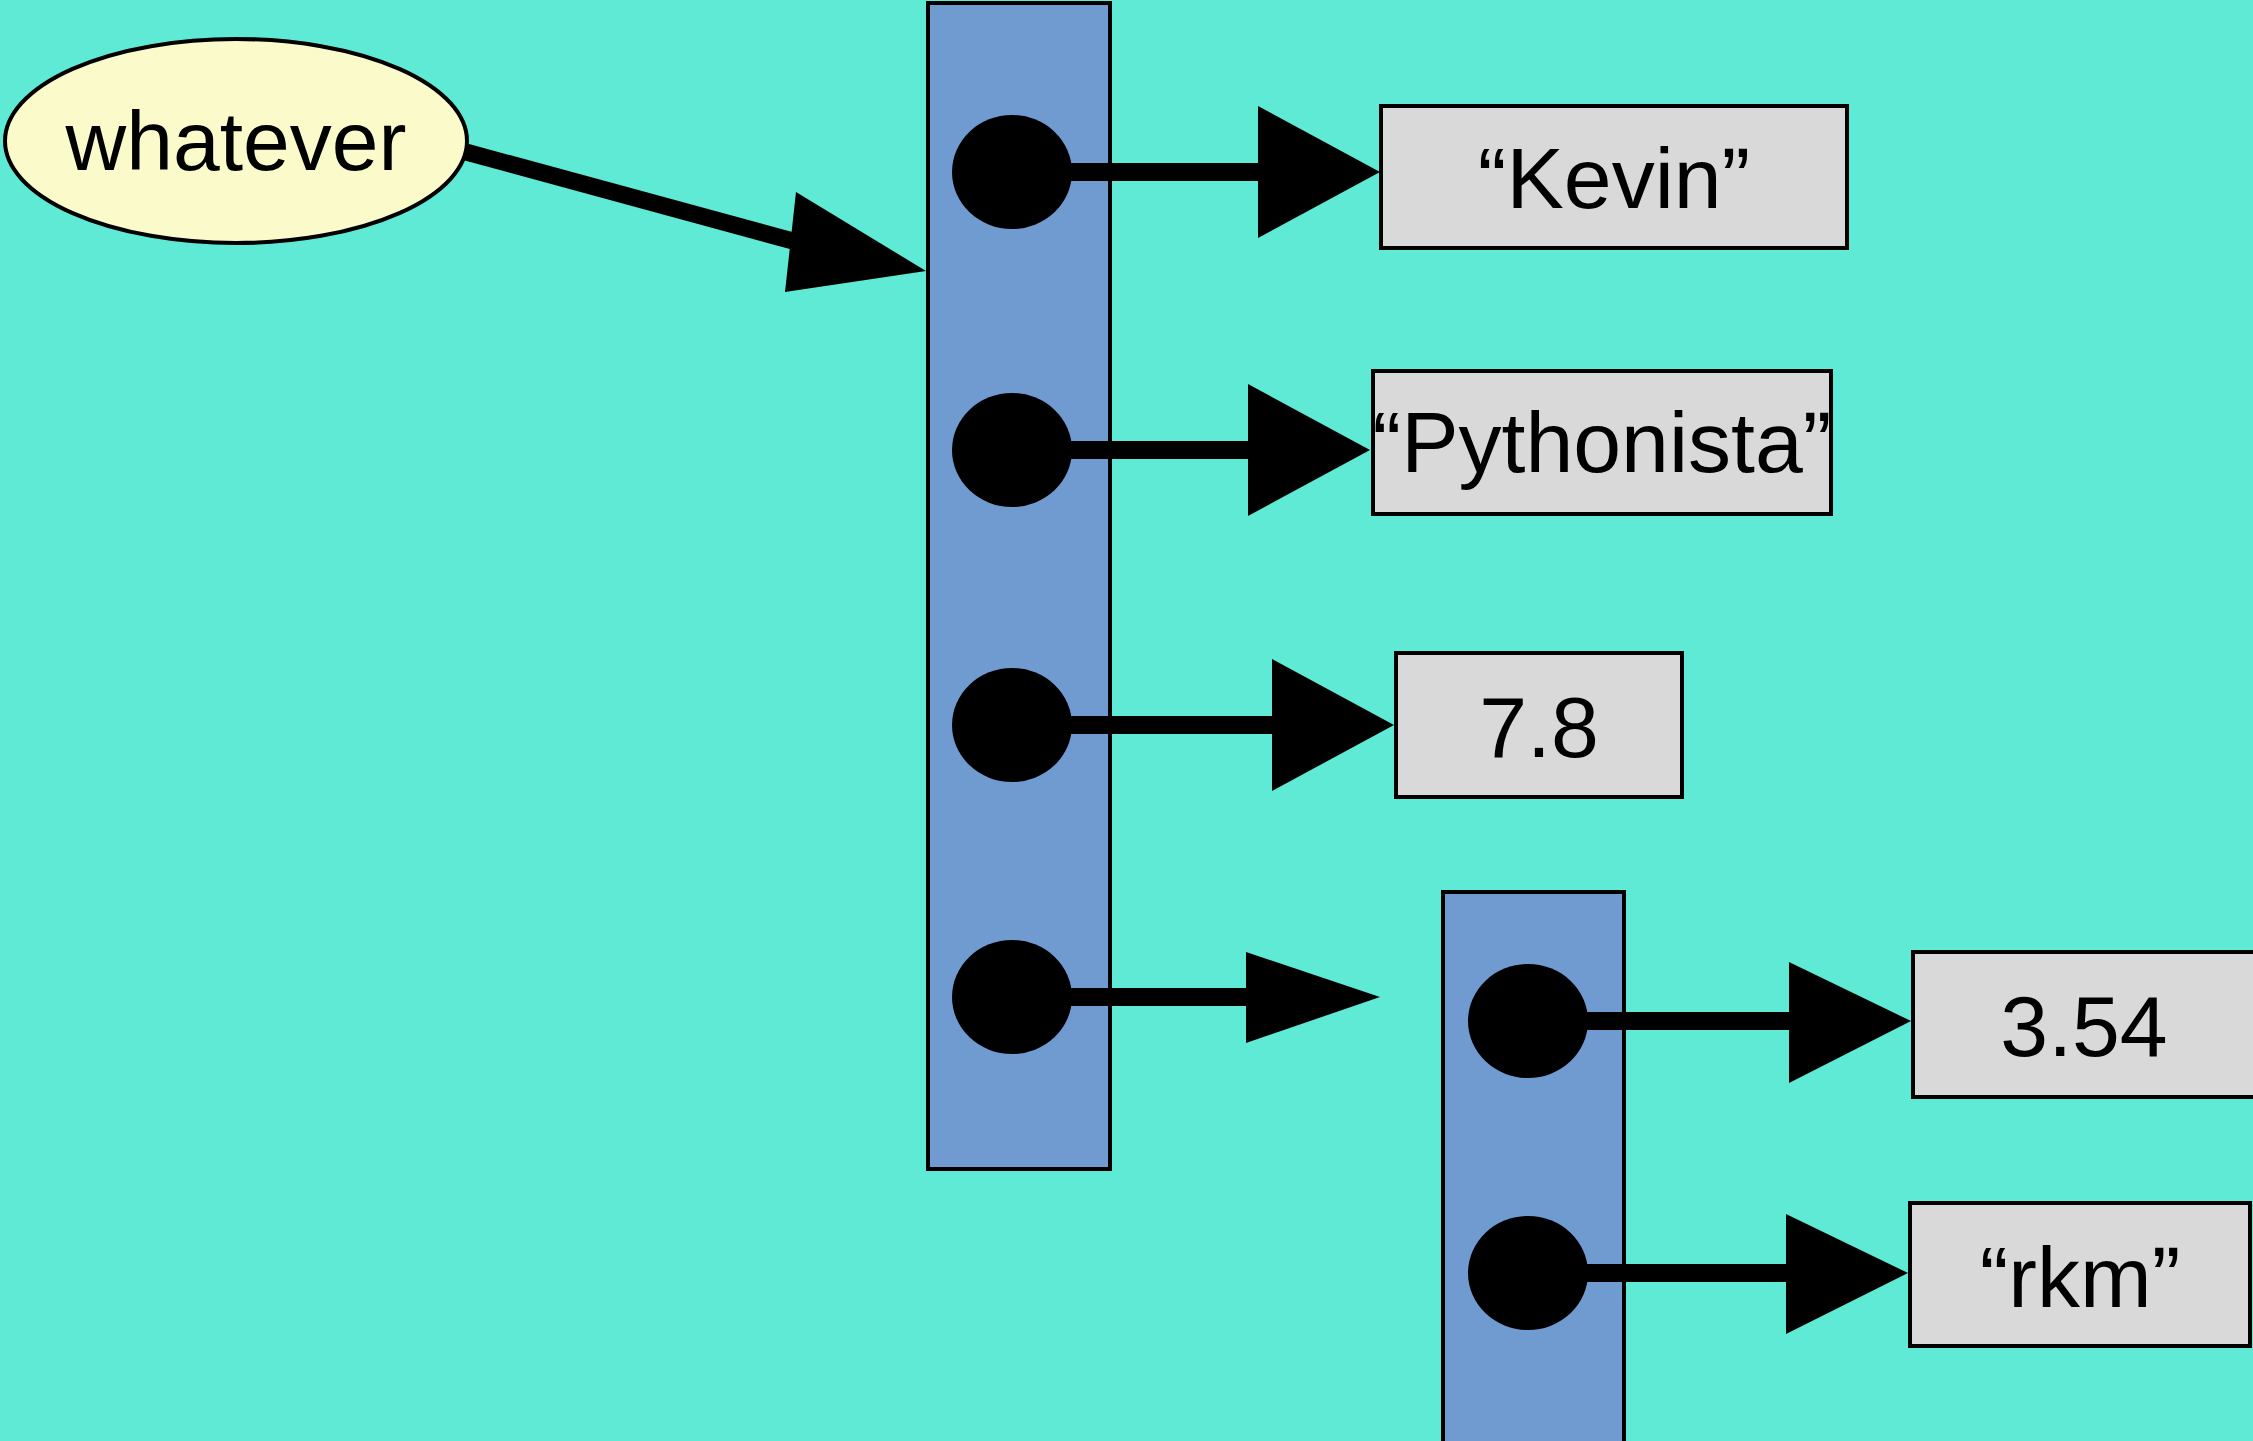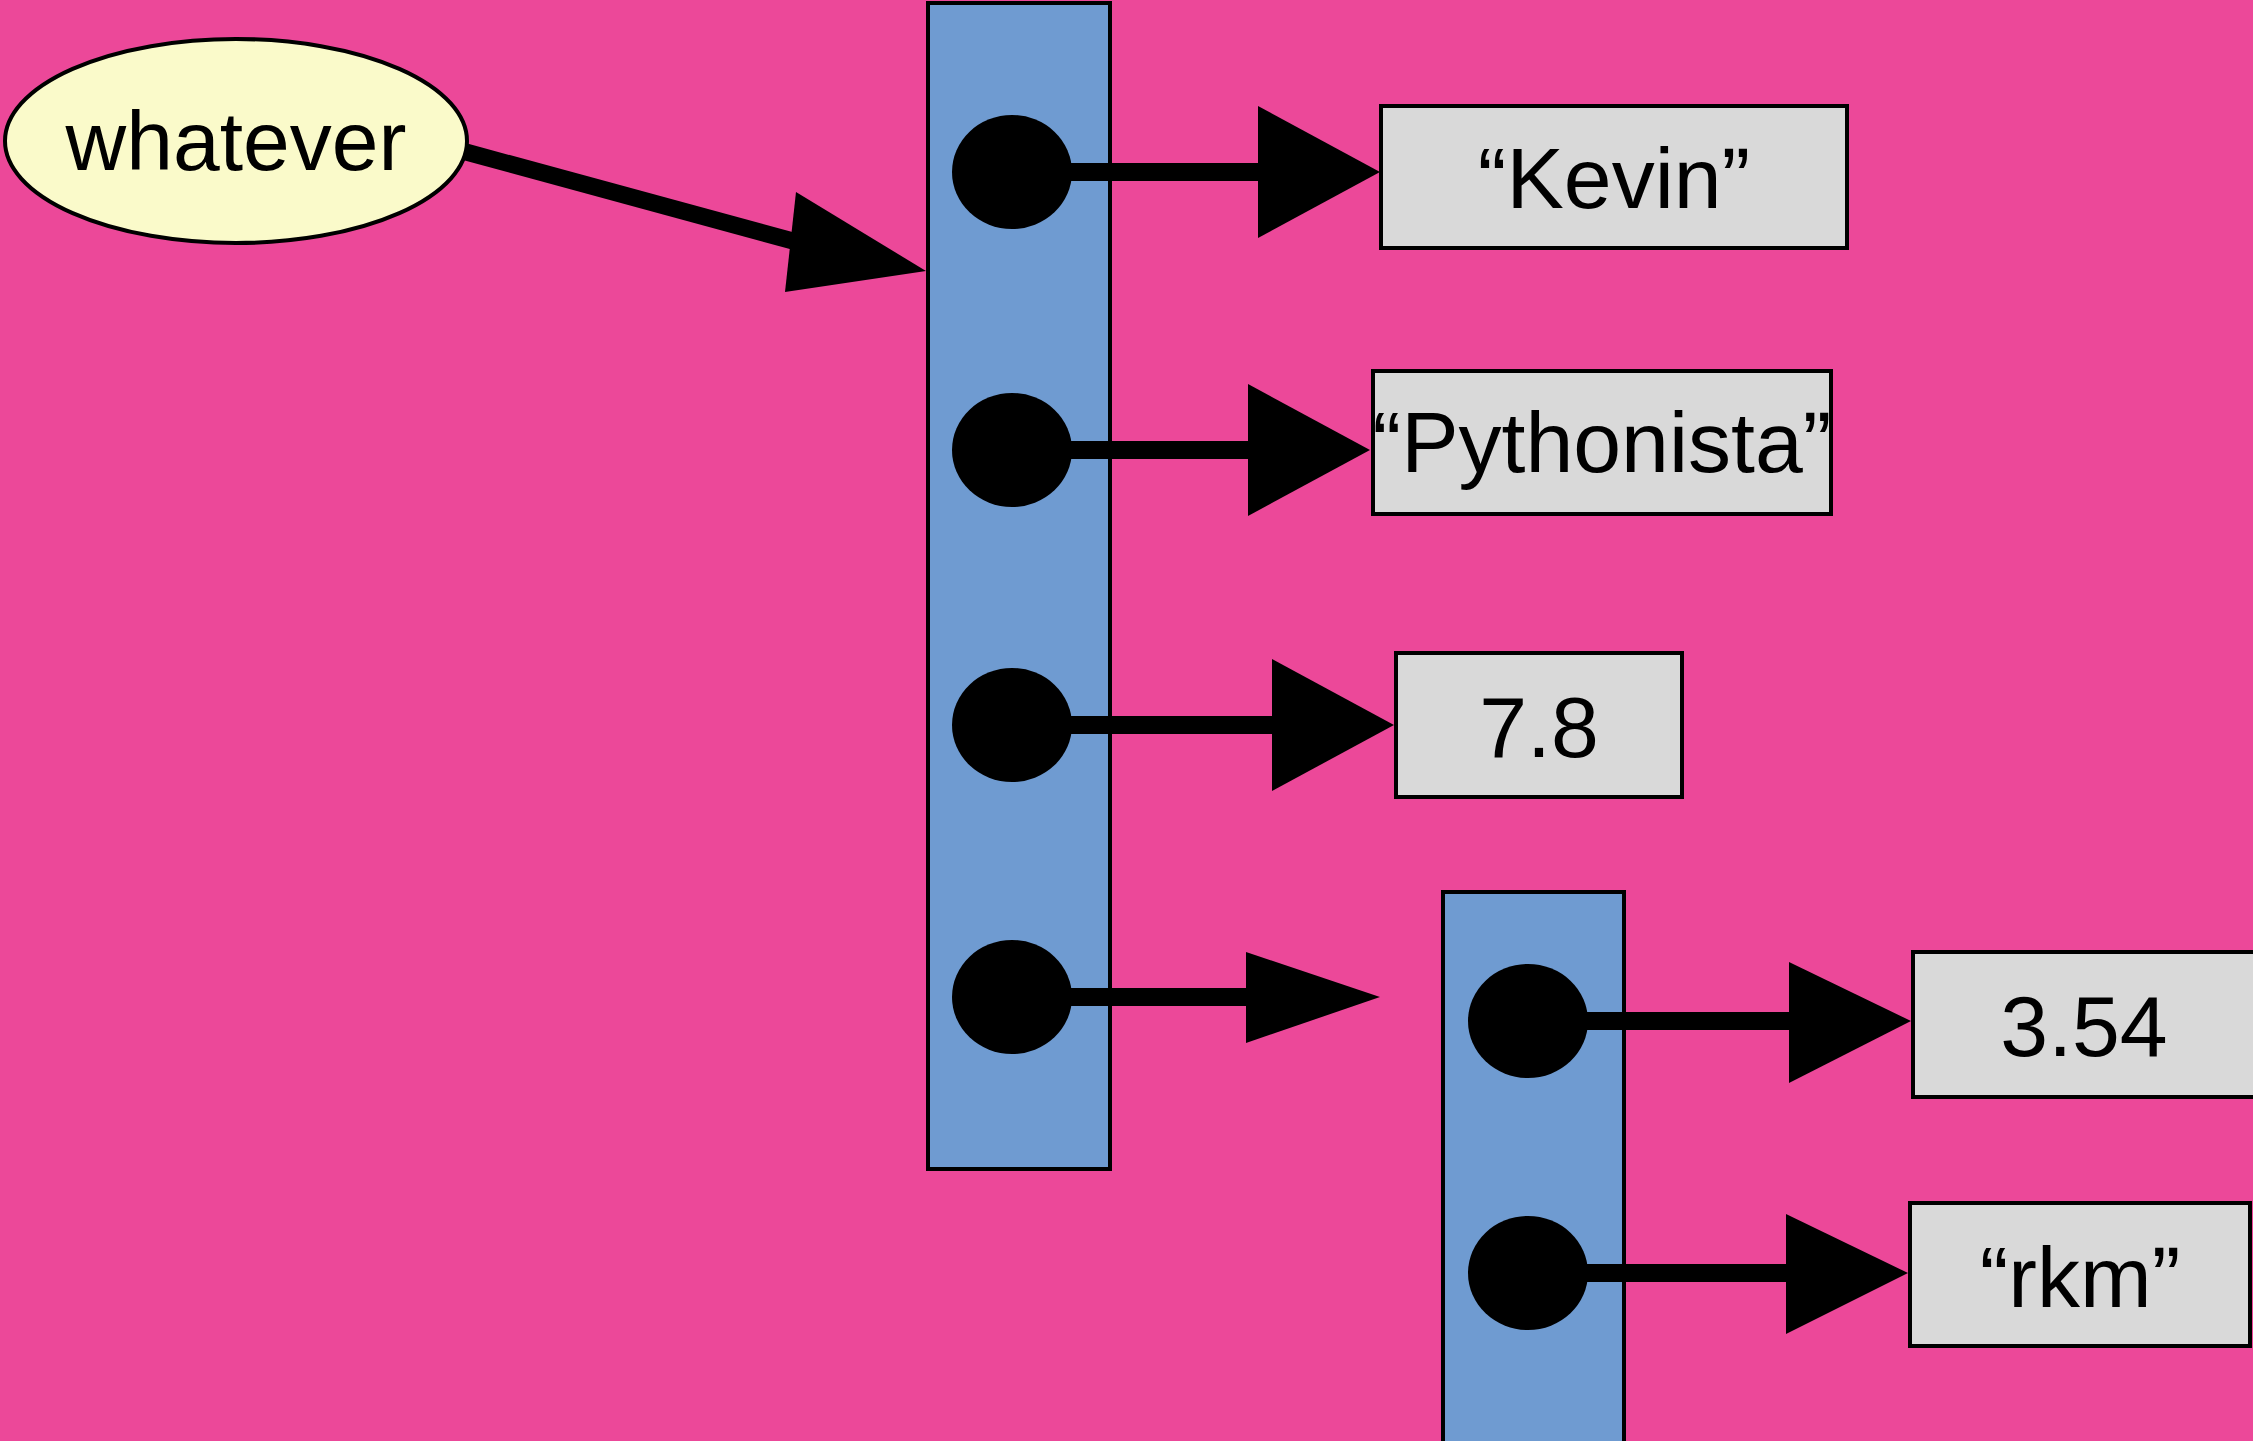--- a/index.html
+++ b/index.html
@@ -10,21 +10,21 @@
   body {
     width: 2253px;
     height: 1441px;
     overflow: hidden;
     font-family: "Liberation Sans", sans-serif;
   }
   #canvas {
     position: relative;
     width: 2253px;
     height: 1441px;
-    background: #ec4899;
+    background: #5eead4;
   }
   #canvas svg {
     position: absolute;
     top: 0;
     left: 0;
   }
   .dg-text {
     font-family: "Liberation Sans", sans-serif;
     fill: #000000;
   }

